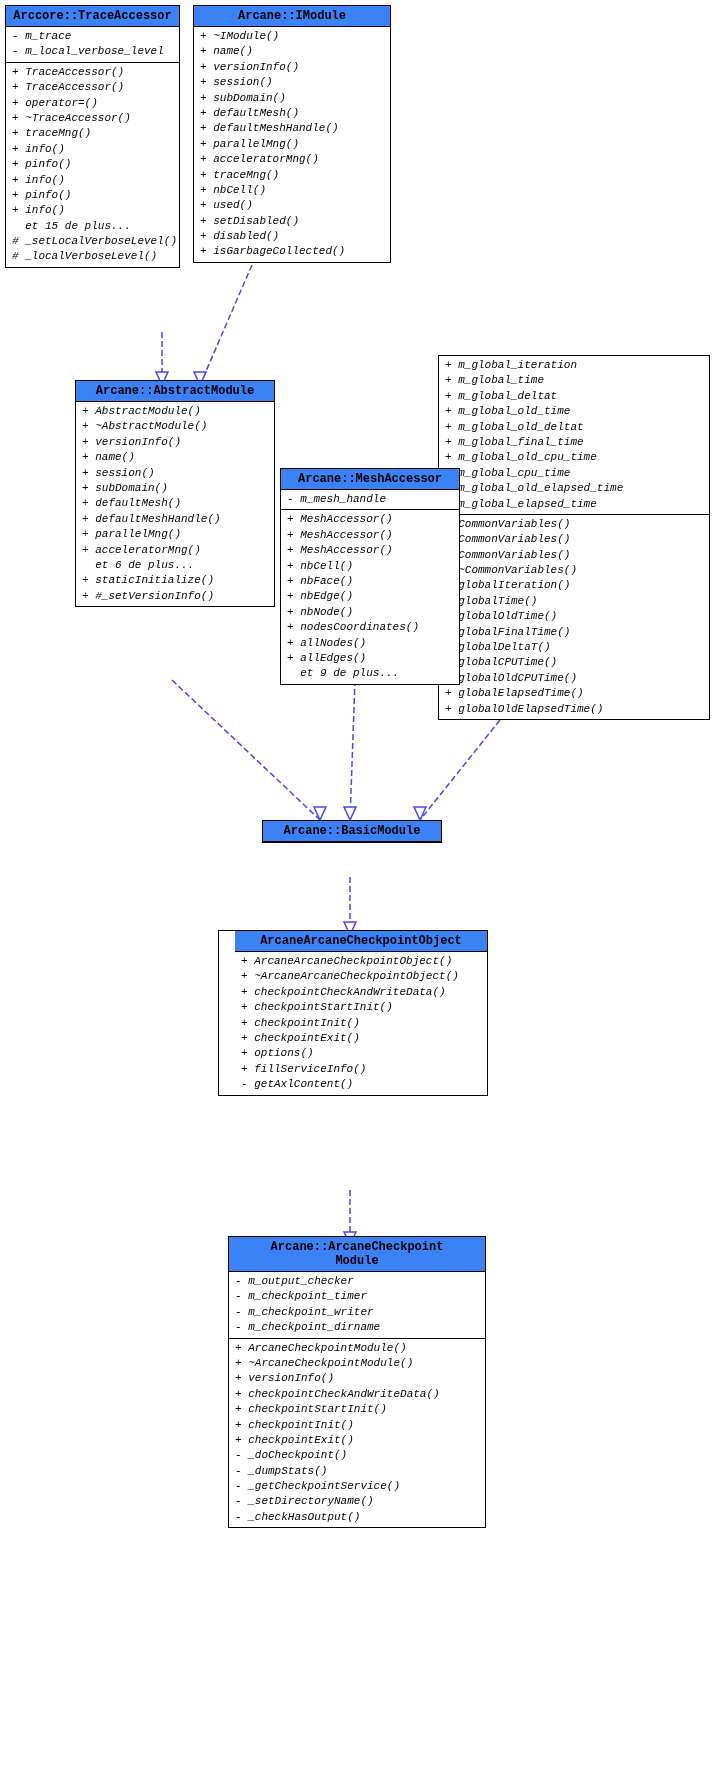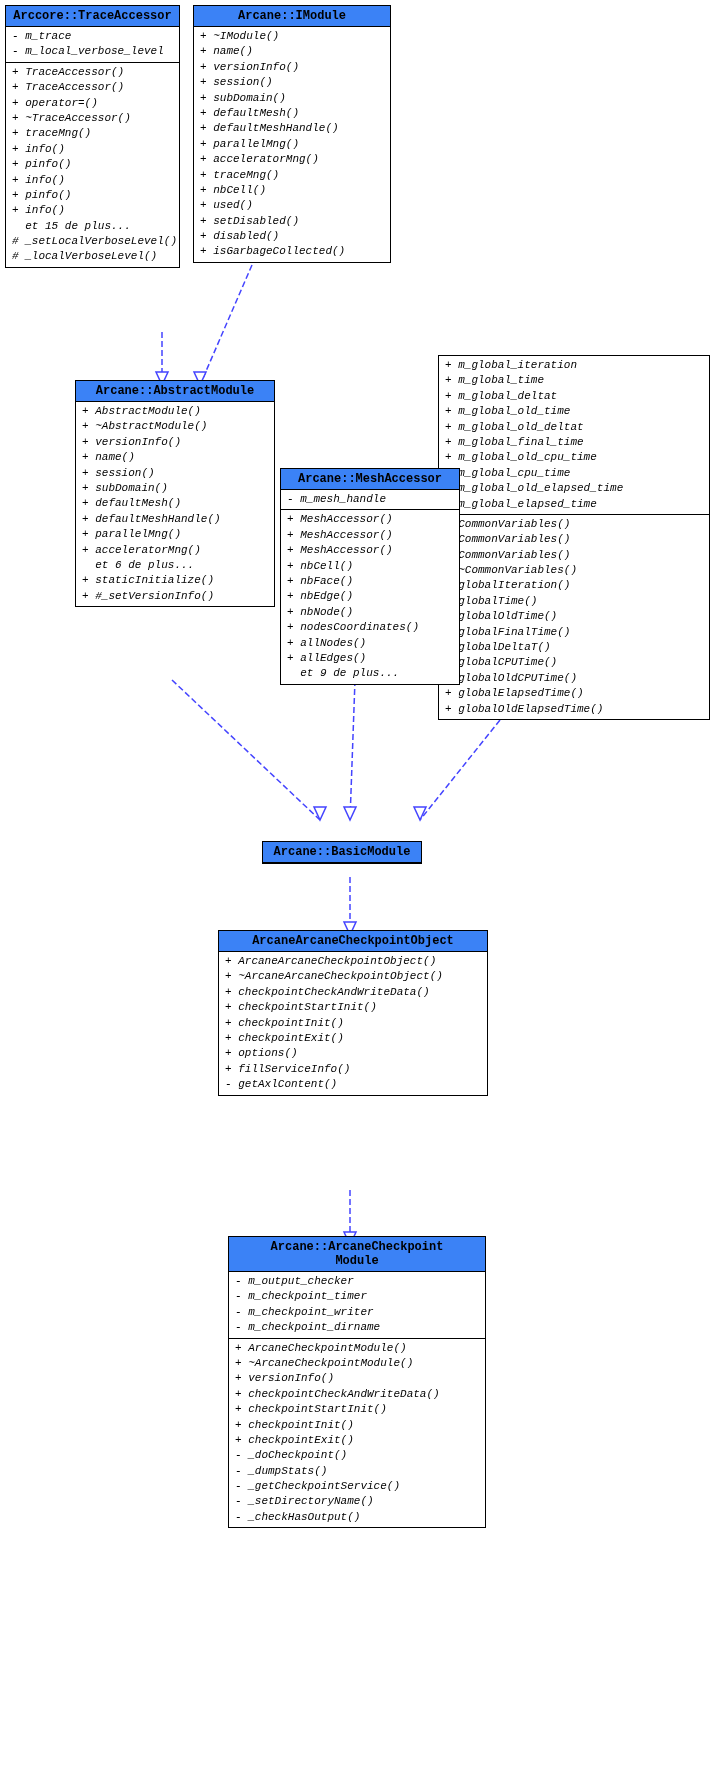--- a/index.html
+++ b/index.html
@@ -188,25 +188,25 @@
       <div class="uml-row">+ nbFace()</div>
       <div class="uml-row">+ nbEdge()</div>
       <div class="uml-row">+ nbNode()</div>
       <div class="uml-row">+ nodesCoordinates()</div>
       <div class="uml-row">+ allNodes()</div>
       <div class="uml-row">+ allEdges()</div>
       <div class="uml-row">&nbsp;&nbsp;et 9 de plus...</div>
     </div>
   </div>
 
-  <div class="uml-box" style="left:262px; top:820px; width:160px;margin-top:21px;">
+  <div class="uml-box" style="left:262px; top:820px; width:180px;">
     <div class="uml-title">Arcane::BasicModule</div>
   </div>
 
-  <div class="uml-box" style="left:218px; top:930px; width:270px;">
+  <div class="uml-box" style="left:218px; top:930px; width:270px;padding-left:16px;">
     <div class="uml-title">ArcaneArcaneCheckpointObject</div>
     <div class="uml-section">
       <div class="uml-row">+ ArcaneArcaneCheckpointObject()</div>
       <div class="uml-row">+ ~ArcaneArcaneCheckpointObject()</div>
       <div class="uml-row">+ checkpointCheckAndWriteData()</div>
       <div class="uml-row">+ checkpointStartInit()</div>
       <div class="uml-row">+ checkpointInit()</div>
       <div class="uml-row">+ checkpointExit()</div>
       <div class="uml-row">+ options()</div>
       <div class="uml-row">+ fillServiceInfo()</div>

